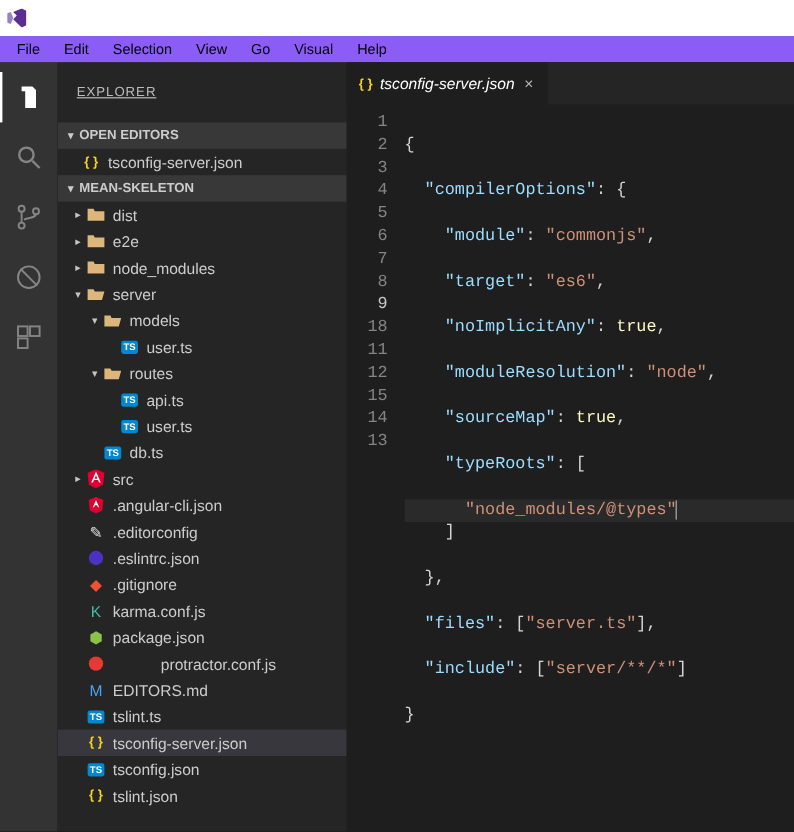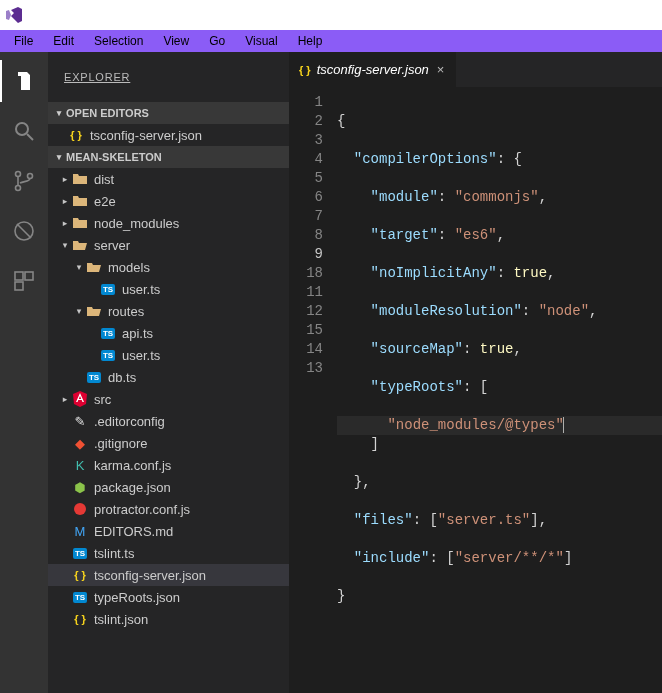--- a/index.html
+++ b/index.html
@@ -310,36 +310,51 @@
           <span class="tw">▸</span>
           <span class="ico fi-ng">
             <svg width="16" height="16" viewBox="0 0 16 16">
               <path fill="#dd0031" d="M8 0L1 3l1 10 6 3 6-3 1-10z"></path>
               <path fill="#fff" d="M8 2l4 9h-1.5L9.7 9H6.3l-.8 2H4l4-9zm0 3L6.8 8h2.4L8 5z"></path>
             </svg>
           </span>
           <span>src</span>
         </div>
       <div class="tree-row" style="padding-left:24px;">
+          <span class="ico fi-ng">
+            <svg width="14" height="14" viewBox="0 0 16 16">
+              <path fill="#dd0031" d="M8 0L1 3l1 10 6 3 6-3 1-10z"></path>
+              <path fill="#fff" d="M8 3l3 7h-1.2L9 8H7l-.8 2H5l3-7z"></path>
+            </svg>
+          </span>
+          <span>.angular-cli.json</span>
+        </div>
+      <div class="tree-row" style="padding-left:24px;">
           <span class="ico fi-ec">✎</span>
           <span>.editorconfig</span>
         </div>
       <div class="tree-row" style="padding-left:24px;">
+          <span class="ico">
+            <span class="fi-es"></span>
+          </span>
+          <span>.eslintrc.json</span>
+        </div>
+      <div class="tree-row" style="padding-left:24px;">
           <span class="ico fi-git">◆</span>
           <span>.gitignore</span>
         </div>
       <div class="tree-row" style="padding-left:24px;">
           <span class="ico fi-karma">K</span>
           <span>karma.conf.js</span>
         </div>
       <div class="tree-row" style="padding-left:24px;">
           <span class="ico fi-pkg">⬢</span>
           <span>package.json</span>
         </div>
-      <div class="tree-row" style="padding-left:24px;">
+      <div class="tree-row" style="padding-left:24px;gap:40px;">
           <span class="ico">
             <span class="fi-prot"></span>
           </span>
           <span>protractor.conf.js</span>
         </div>
       <div class="tree-row" style="padding-left:24px;">
           <span class="ico fi-md">M</span>
           <span>EDITORS.md</span>
         </div>
       <div class="tree-row" style="padding-left:24px;">
@@ -349,21 +364,21 @@
           <span>tslint.ts</span>
         </div>
       <div class="tree-row selected" style="padding-left:24px;">
           <span class="ico fi-json">{ }</span>
           <span>tsconfig-server.json</span>
         </div>
       <div class="tree-row" style="padding-left:24px;">
           <span class="ico">
             <span class="fi-ts">TS</span>
           </span>
-          <span>typeRoots.json</span>
+          <span>tsconfig.json</span>
         </div>
       <div class="tree-row" style="padding-left:24px;">
           <span class="ico fi-json">{ }</span>
           <span>tslint.json</span>
         </div>
     </div>
   </div>
 
   <div class="editor">
     <div class="tabbar">

